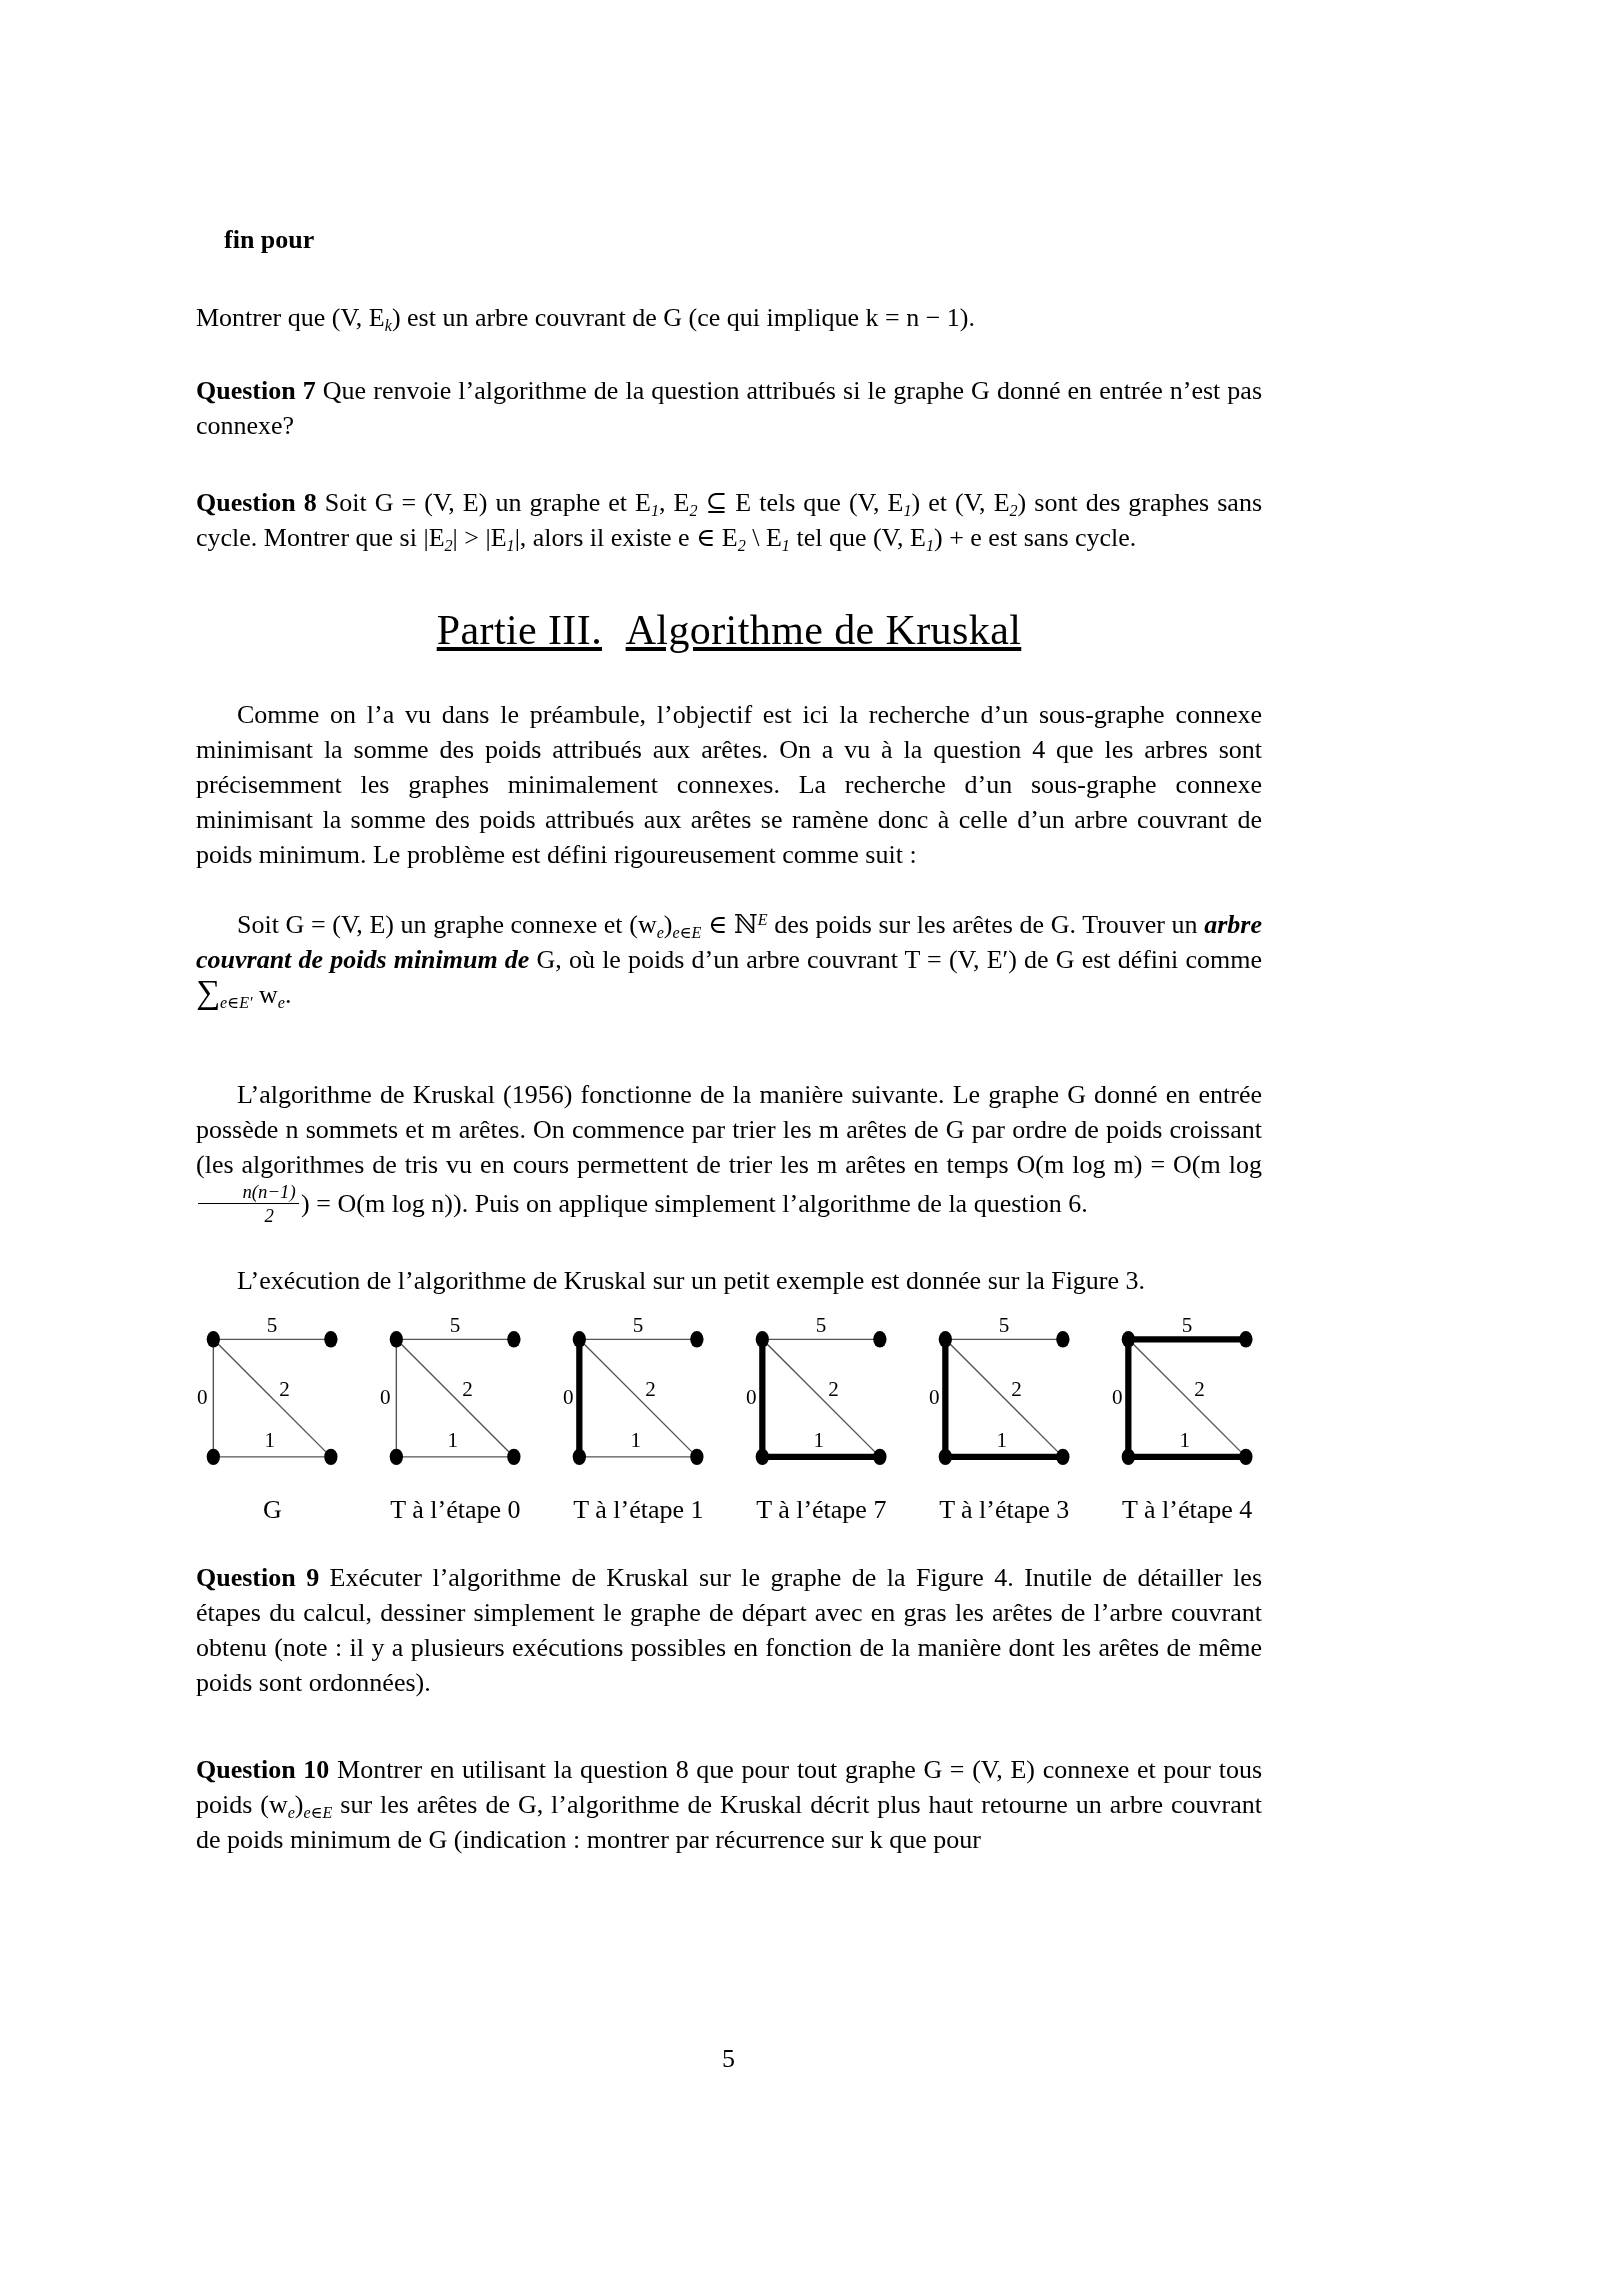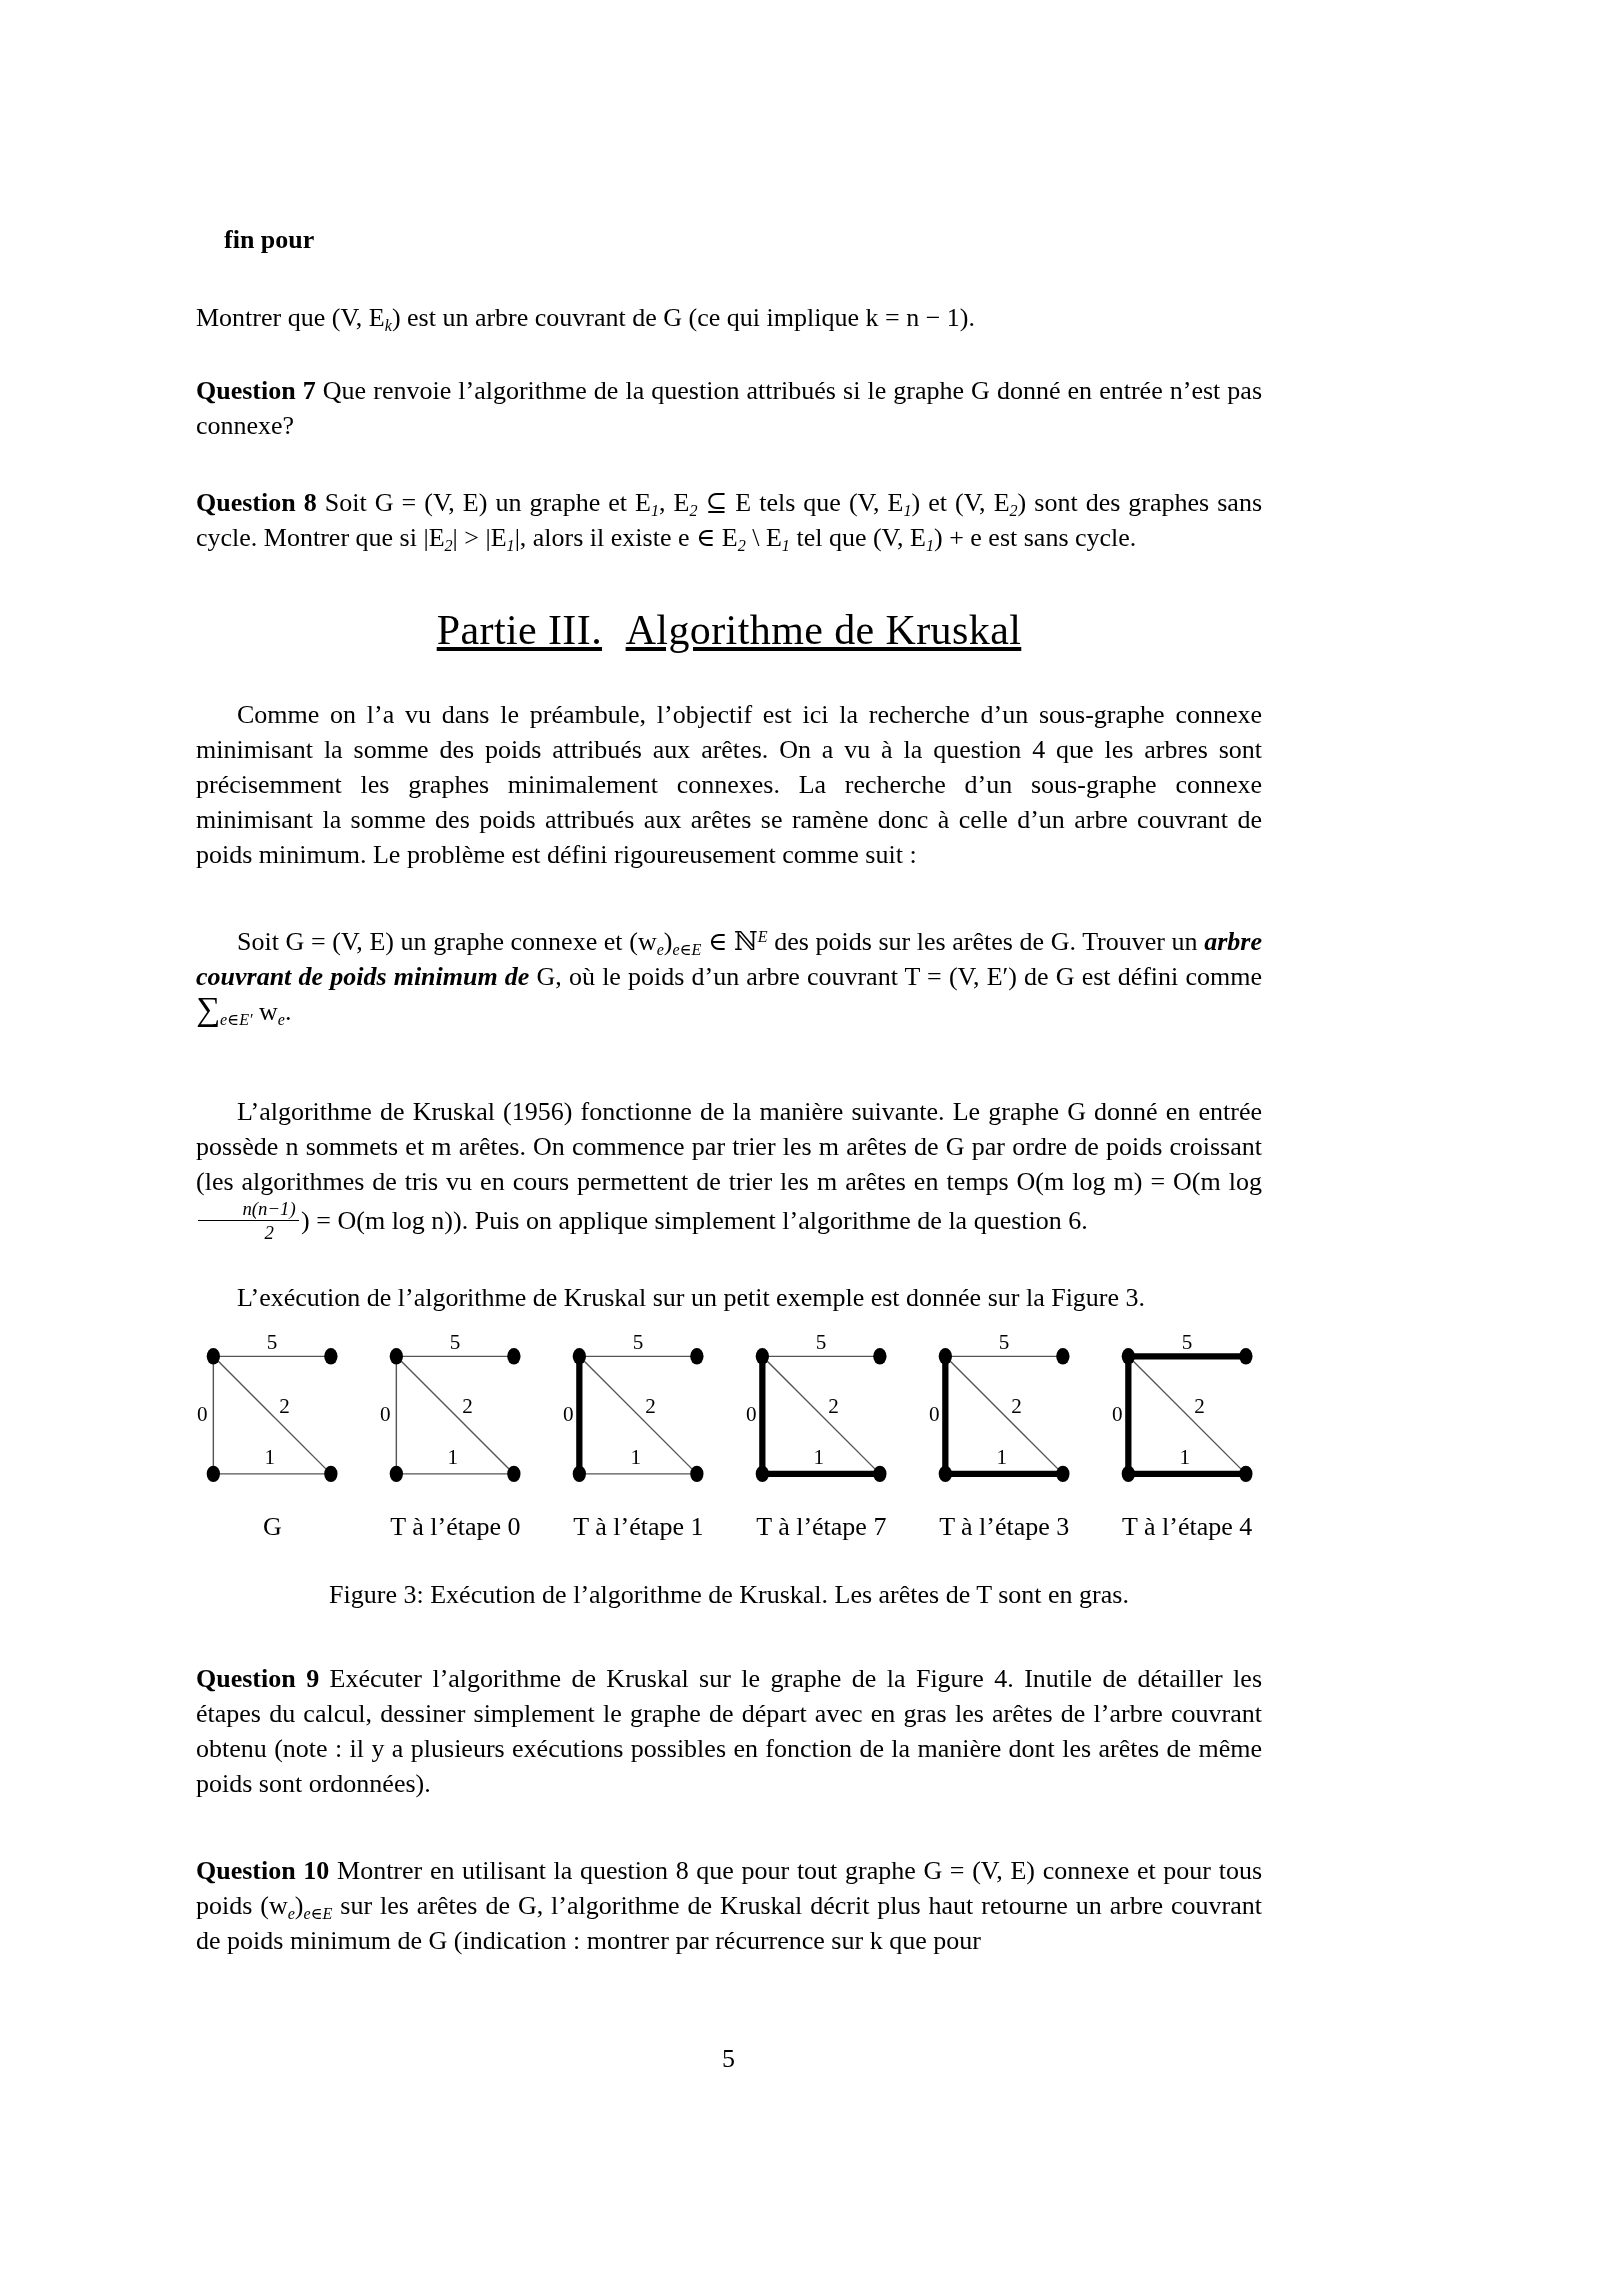--- a/index.html
+++ b/index.html
@@ -20,21 +20,21 @@
   .fin-pour{font-weight:bold;margin-left:28px;margin-bottom:43px;text-align:left;}
   .montrer{margin-bottom:38px;}
   .q7{margin-bottom:42px;}
   .q8{margin-bottom:0;}
   h1.partie{
     font-size:42px;font-weight:normal;text-align:center;
     margin:52px 0 44px 0;line-height:46px;letter-spacing:0.4px;text-decoration:underline;
   }
   h1.partie .part1{margin-right:23.6px;}
   .indent{text-indent:41px;}
-  .p1{margin-bottom:52px;}
+  .p1{margin-bottom:35px;}
   .def{margin-bottom:65px;}
   .p2{margin-bottom:38px;}
   .exec{margin-bottom:0;}
   .seg-r{}
   .seg-i{}
   .seg-b{font-weight:bold;}
   .seg-bi{font-weight:bold;font-style:italic;}
   .seg-sub{font-size:0.62em;vertical-align:-0.28em;font-style:italic;line-height:0;}
   .seg-sup{font-size:0.62em;vertical-align:0.5em;font-style:italic;line-height:0;}
   .seg-sum{font-size:1.3em;line-height:0;}
@@ -181,21 +181,20 @@
           <ellipse cx="190" cy="182" rx="8.5" ry="10.5" class="node"></ellipse>
           <text x="115" y="22" text-anchor="middle" class="wlabel">5</text>
           <text x="26" y="114" text-anchor="middle" class="wlabel">0</text>
           <text x="131" y="104" text-anchor="middle" class="wlabel">2</text>
           <text x="112" y="170" text-anchor="middle" class="wlabel">1</text>
         </svg>
         <div class="graph-caption"><span class="seg-i">T</span><span class="seg-r"> à l’étape 4</span></div>
       </div>
     </div>
 
-  <p class="fig-caption"><span class="seg-r">Figure 3: Exécution de l’algorithme de Kruskal. Les arêtes de </span><span class="seg-i">T</span><span class="seg-r"> sont en gras.</span></p>
 
   <p class="q9"><span class="seg-b">Question 9</span><span class="seg-r"> Exécuter l’algorithme de Kruskal sur le graphe de la Figure 4. Inutile de détailler les étapes du calcul, dessiner simplement le graphe de départ avec en gras les arêtes de l’arbre couvrant obtenu </span><span class="seg-i">(note : il y a plusieurs exécutions possibles en fonction de la manière dont les arêtes de même poids sont ordonnées).</span></p>
 
   <p class="q10"><span class="seg-b">Question 10</span><span class="seg-r"> Montrer en utilisant la question 8 que pour tout graphe </span><span class="seg-i">G</span><span class="seg-r"> = (</span><span class="seg-i">V, E</span><span class="seg-r">) connexe et pour tous poids (</span><span class="seg-i">w</span><span class="seg-sub">e</span><span class="seg-r">)</span><span class="seg-sub">e∈E</span><span class="seg-r"> sur les arêtes de </span><span class="seg-i">G</span><span class="seg-r">, l’algorithme de Kruskal décrit plus haut retourne un arbre couvrant de poids minimum de </span><span class="seg-i">G</span><span class="seg-r"> </span><span class="seg-i">(indication : montrer par récurrence sur k que pour</span></p>
 
   <div class="page-num">5</div>
 
 </div>
 
 

